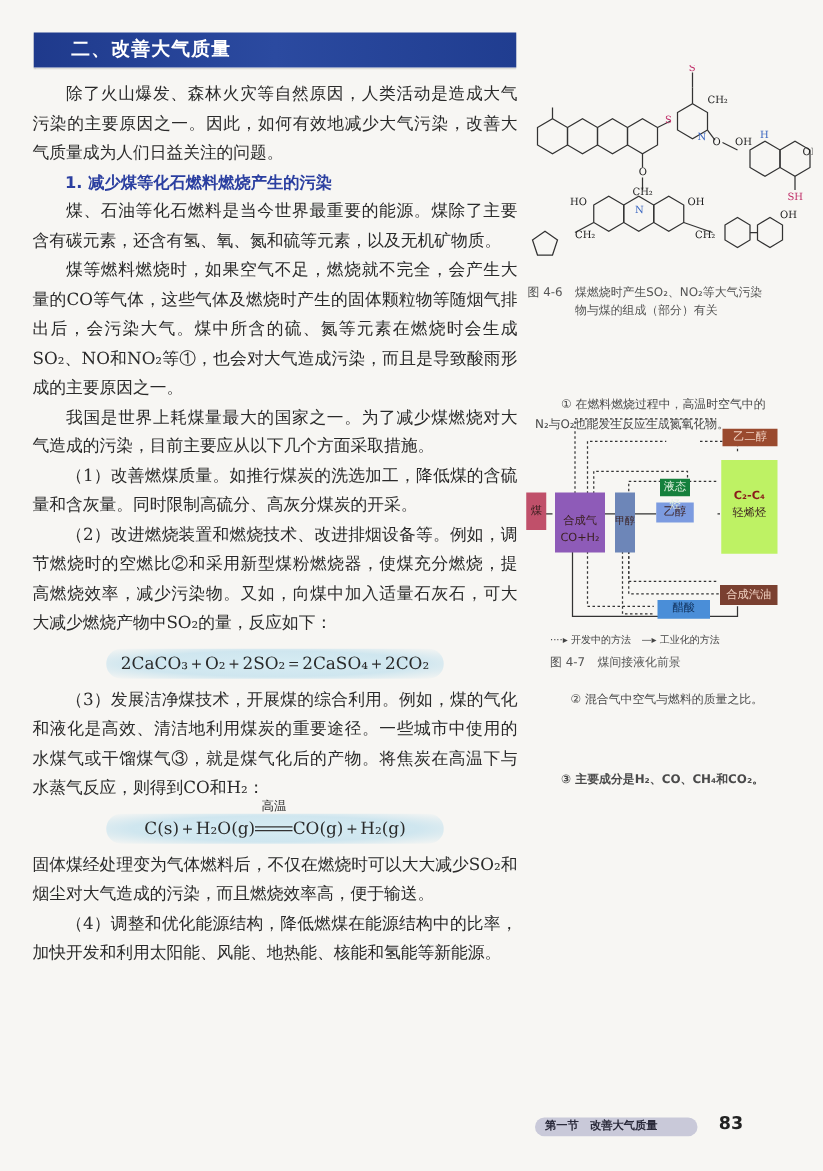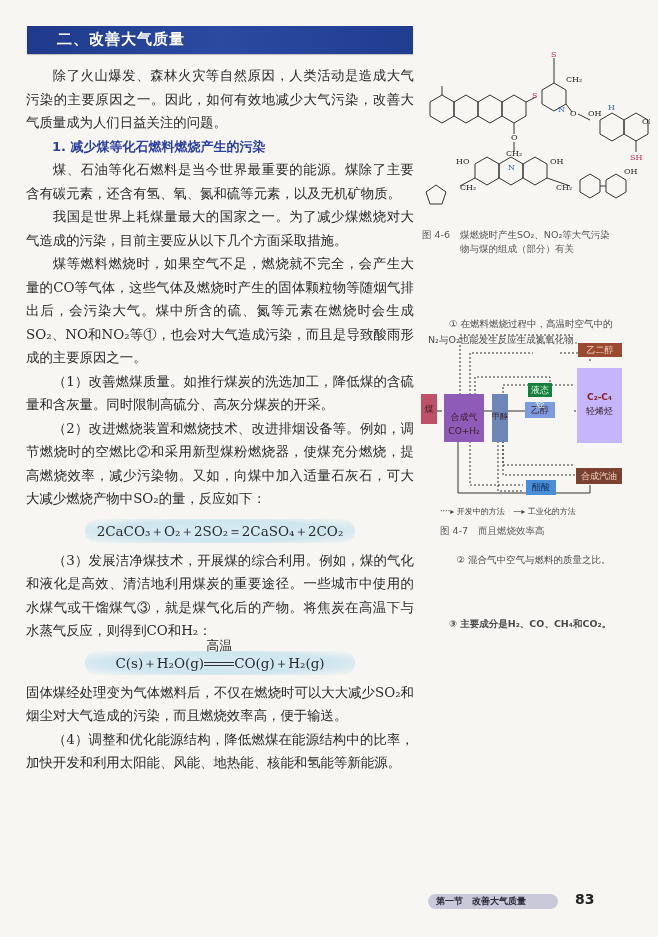--- a/index.html
+++ b/index.html
@@ -33,21 +33,21 @@
       margin: 6px auto; width: 270px; height: 24px; line-height: 24px;
       text-align: center; font-size: 13.5px;
       background: radial-gradient(ellipse at center, #d6ecf3 0%, #cfe6ef 60%, rgba(207,230,239,0) 100%);
       border-radius: 12px; text-indent: 0;
     }
     .eq.e1 { margin-top: 8px; margin-bottom: 6px; }
     .eq.e2 { margin-top: 8px; margin-bottom: 6px; }
     .over { position: relative; display: inline-block; }
     .over .cond {
       position: absolute; top: -10px; left: 0; right: 0; 
-      font-size: 13px; line-height: 10px;
+      font-size: 10px; line-height: 10px;
     }
     .over .dbl { display: inline-block; width: 30px; border-top: 1px solid #333; border-bottom: 1px solid #333; height: 2px; vertical-align: middle; }
     .side {
       position: absolute; left: 422px; width: 210px;
       font-family: "DejaVu Sans", sans-serif; font-size: 9.5px; line-height: 16px; color: #4a4a4a;
     }
     .fig-caption { font-size: 9.5px; line-height: 14px; color: #555; }
     .fig-caption .num { margin-right: 10px; }
     .note { text-indent: 2.2em; }
     .mol { position: absolute; left: 420px; top: 52px; width: 230px; height: 168px; }
@@ -69,22 +69,22 @@
 <body>
 
 <div class="banner">
   <span>二、改善大气质量</span>
 </div>
 
 <div class="main">
   <p>除了火山爆发、森林火灾等自然原因，人类活动是造成大气污染的主要原因之一。因此，如何有效地减少大气污染，改善大气质量成为人们日益关注的问题。</p>
   <p class="subhead">1. 减少煤等化石燃料燃烧产生的污染</p>
   <p>煤、石油等化石燃料是当今世界最重要的能源。煤除了主要含有碳元素，还含有氢、氧、氮和硫等元素，以及无机矿物质。</p>
+  <p>煤等燃料燃烧时，如果空气不足，燃烧就不完全，会产生大量的CO等气体，这些气体及燃烧时产生的固体颗粒物等随烟气排出后，会污染大气。煤中所含的硫、氮等元素在燃烧时会生成SO₂、NO和NO₂等①，也会对大气造成污染，而且是导致酸雨形成的主要原因之一。</p>
   <p>我国是世界上耗煤量最大的国家之一。为了减少煤燃烧对大气造成的污染，目前主要应从以下几个方面采取措施。</p>
-  <p>煤等燃料燃烧时，如果空气不足，燃烧就不完全，会产生大量的CO等气体，这些气体及燃烧时产生的固体颗粒物等随烟气排出后，会污染大气。煤中所含的硫、氮等元素在燃烧时会生成SO₂、NO和NO₂等①，也会对大气造成污染，而且是导致酸雨形成的主要原因之一。</p>
   <p>（1）改善燃煤质量。如推行煤炭的洗选加工，降低煤的含硫量和含灰量。同时限制高硫分、高灰分煤炭的开采。</p>
   <p>（2）改进燃烧装置和燃烧技术、改进排烟设备等。例如，调节燃烧时的空燃比②和采用新型煤粉燃烧器，使煤充分燃烧，提高燃烧效率，减少污染物。又如，向煤中加入适量石灰石，可大大减少燃烧产物中SO₂的量，反应如下：</p>
   <div class="eq e1">2CaCO₃＋O₂＋2SO₂＝2CaSO₄＋2CO₂</div>
   <p>（3）发展洁净煤技术，开展煤的综合利用。例如，煤的气化和液化是高效、清洁地利用煤炭的重要途径。一些城市中使用的水煤气或干馏煤气③，就是煤气化后的产物。将焦炭在高温下与水蒸气反应，则得到CO和H₂：</p>
   <div class="eq e2">
     <span>C(s)＋H₂O(g)</span><span class="over"><span class="cond">高温</span><span class="dbl"></span></span><span>CO(g)＋H₂(g)</span>
   </div>
   <p class="noindent">固体煤经处理变为气体燃料后，不仅在燃烧时可以大大减少SO₂和烟尘对大气造成的污染，而且燃烧效率高，便于输送。</p>
   <p>（4）调整和优化能源结构，降低燃煤在能源结构中的比率，加快开发和利用太阳能、风能、地热能、核能和氢能等新能源。</p>
 </div>
@@ -168,33 +168,33 @@
 
 <div class="box" style="left:421px; top:394px; width:16px; height:30px; background:#c0506a; line-height:30px;">煤</div>
 <div class="box" style="left:444px; top:394px; width:40px; height:32px; background:#8e5bb8; line-height:14px; padding-top:16px;">
   <div>合成气</div>
   <div>CO+H₂</div>
 </div>
 <div class="box" style="left:492px; top:394px; width:16px; height:32px; background:#6d86b8; line-height:14px; padding-top:16px; font-size:8px;">甲醇</div>
 <div class="box" style="left:525px; top:402px; width:30px; height:16px; background:#7c9be0; line-height:16px;">乙醇</div>
 <div class="box" style="left:578px; top:343px; width:44px; height:14px; background:#9a4a2e; line-height:14px; color:#f0d0c0;">乙二醇</div>
 <div class="box" style="left:528px; top:347px; width:24px; height:14px; background:#15803d; line-height:14px; color:#e0f0e0;margin-top:36px;">液态烃</div>
-<div class="box" style="left:577px; top:368px; width:45px; height:75px; background:#c4b5fd; padding-top:22px; box-sizing:border-box; line-height:14px;">
+<div class="box" style="left:577px; top:368px; width:45px; height:75px; background:#bef264; padding-top:22px; box-sizing:border-box; line-height:14px;">
   <div style="font-weight:bold; color:#8a1a1a;">C₂-C₄</div>
   <div>轻烯烃</div>
 </div>
 <div class="box" style="left:576px; top:468px; width:46px; height:16px; background:#7a4030; line-height:16px; color:#f0d0c0;">合成汽油</div>
-<div class="box" style="left:526px; top:480px; width:30px; height:15px; background:#4a8ed8; line-height:15px; color:#10305a;">醋酸</div>
+<div class="box" style="left:526px; top:480px; width:42px; height:15px; background:#4a8ed8; line-height:15px; color:#10305a;">醋酸</div>
 
 <div class="legend">
   <span>····▸ </span><span>开发中的方法</span>
   <span style="margin-left:6px;">—▸ </span><span>工业化的方法</span>
 </div>
 
 <div class="side fig-caption" style="top:524px; left:440px;">
-  <span class="num">图 4-7</span><span>而且燃烧效率高</span>
+  <span class="num">图 4-7</span><span>煤间接液化前景</span>
 </div>
 
 <div class="side note" style="top:552px; width:190px; left:428px;text-align:center;">② 混合气中空气与燃料的质量之比。</div>
 <div class="side note" style="top:616px; width:190px; left:428px;font-weight:bold;">③ 主要成分是H₂、CO、CH₄和CO₂。</div>
 
 <div class="footer-pill">第一节　改善大气质量</div>
 <div class="page-num">83</div>
 
 </body></html>

